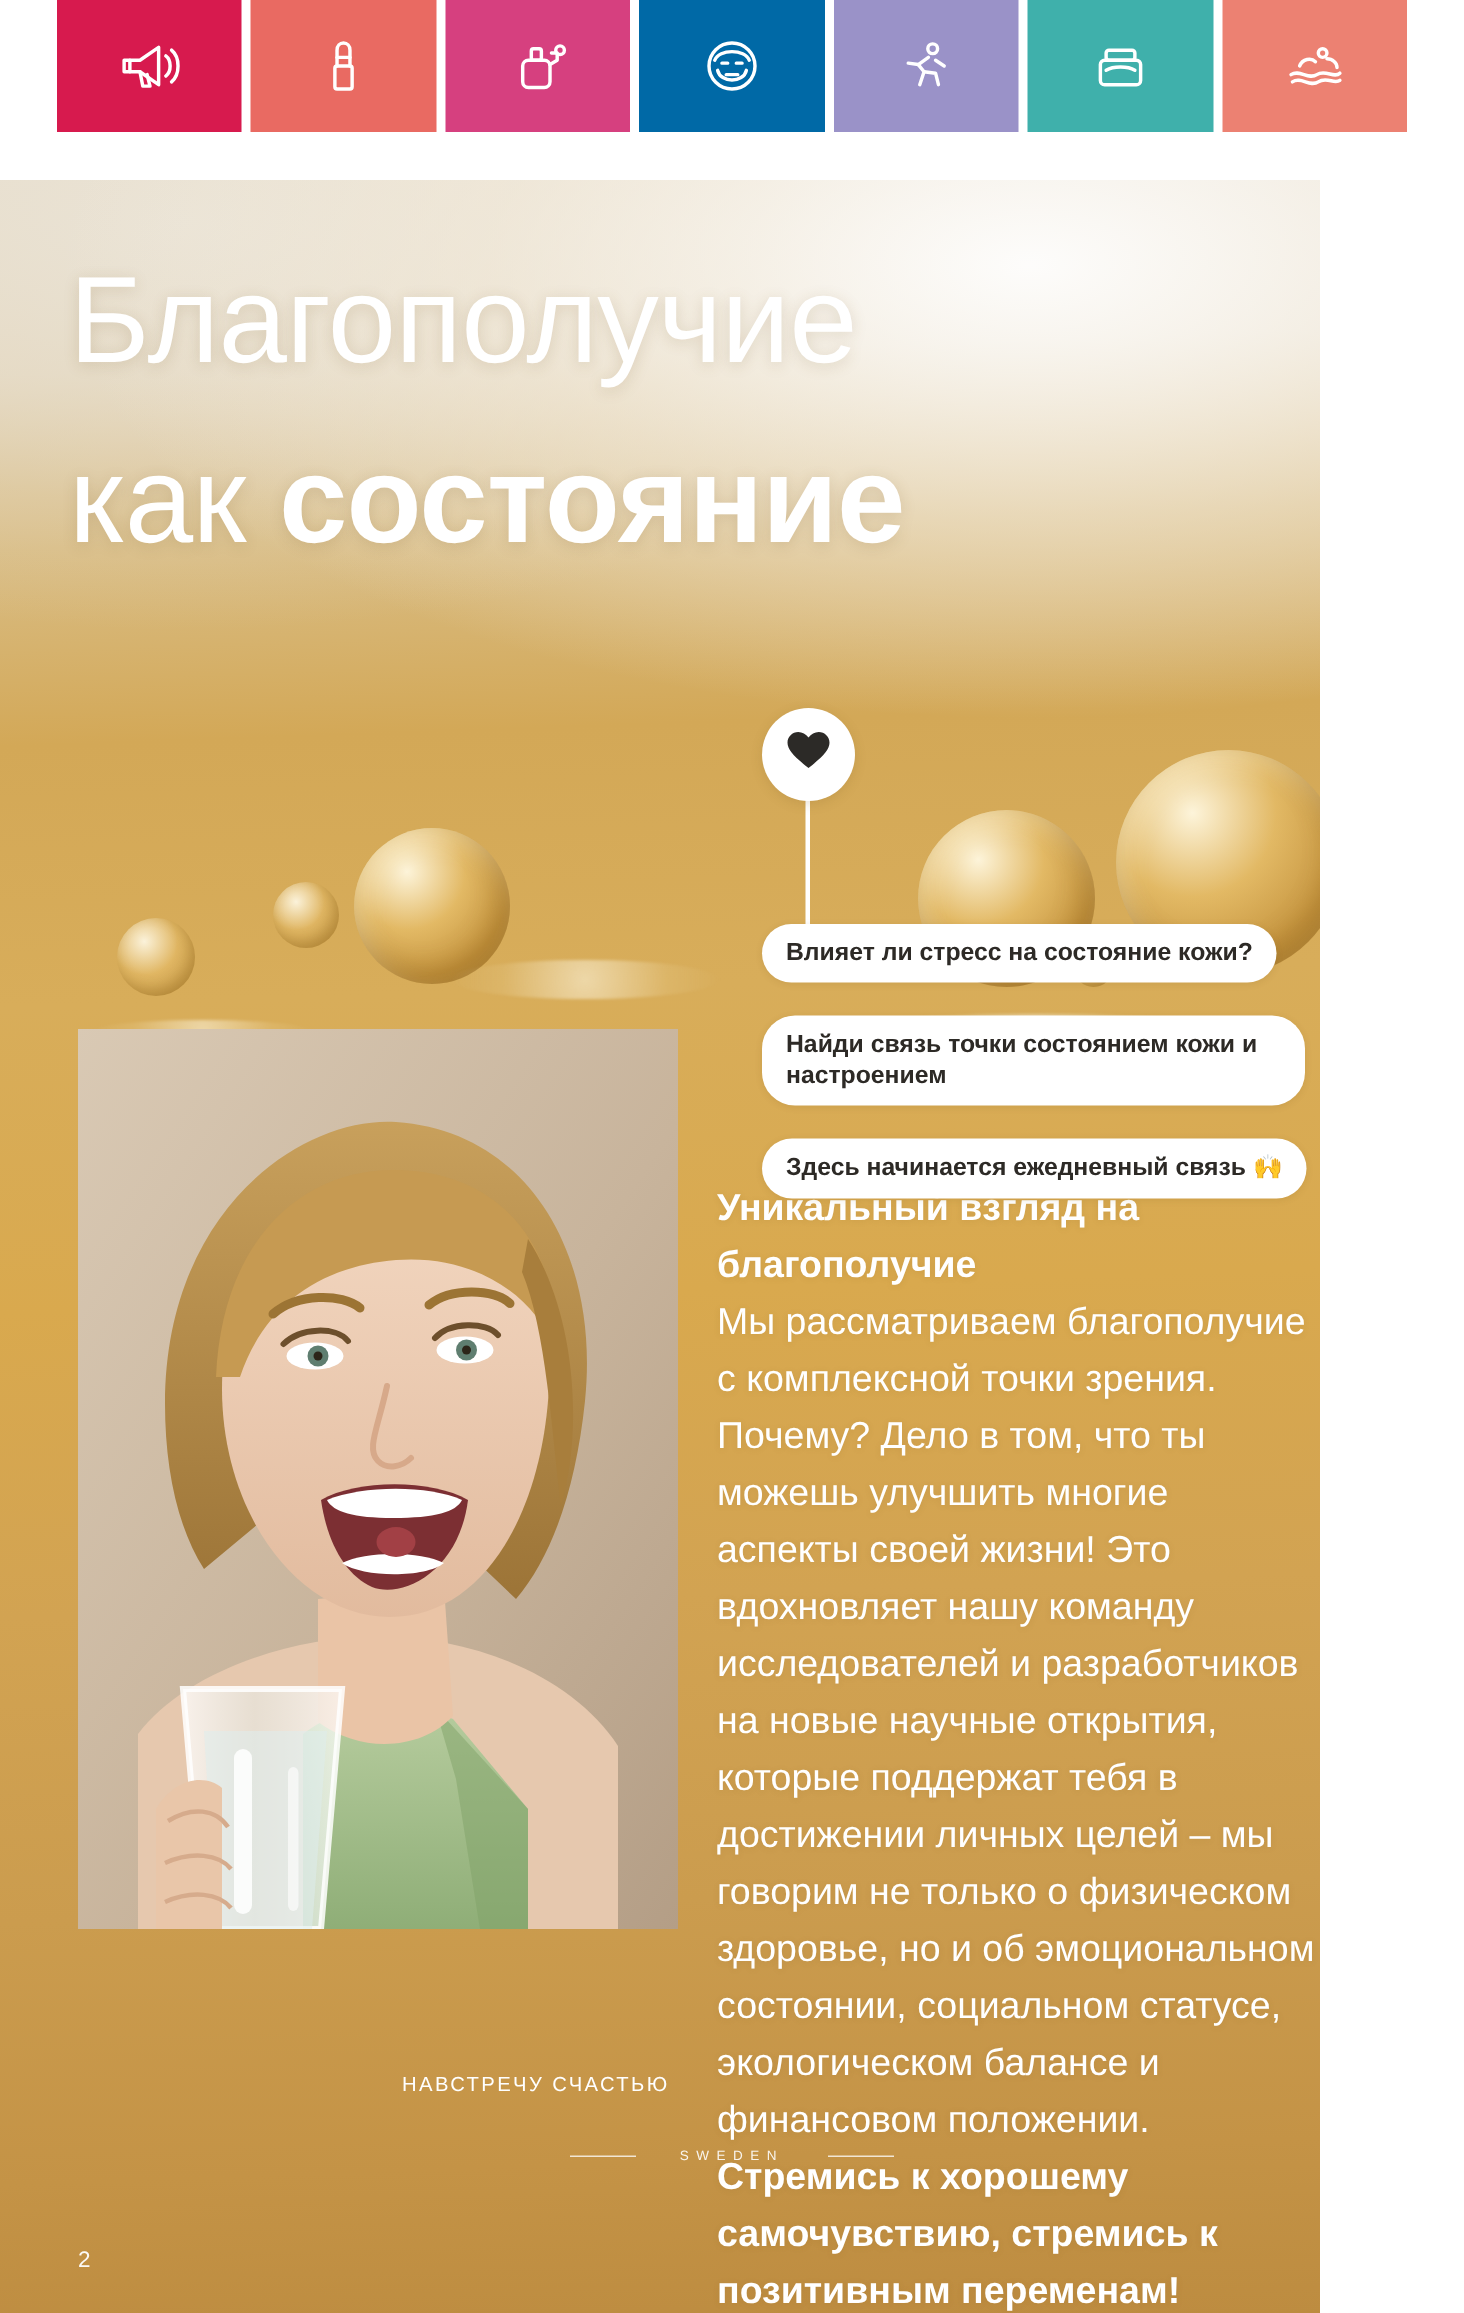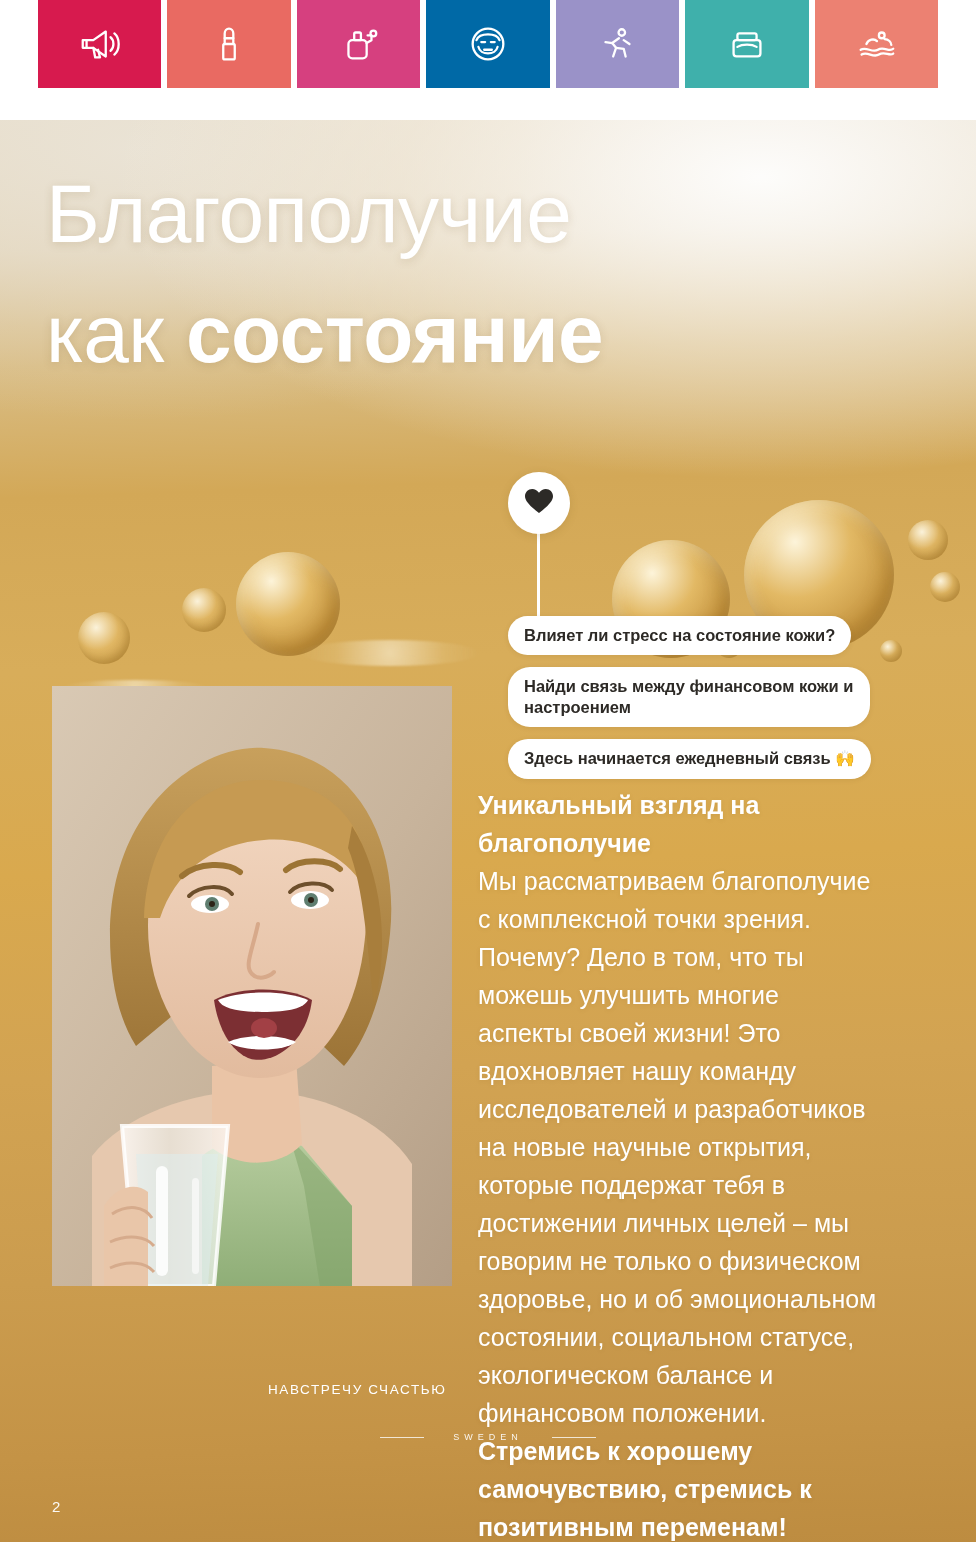--- a/index.html
+++ b/index.html
@@ -33,21 +33,21 @@
     display: flex;
     align-items: center;
     justify-content: center;
   }
   .icon-tile svg { display: block; }
 
   
   .page {
     position: absolute;
     top: 120px; left: 0;
-    width: 976px;
+    width: 880px;
     height: 1422px;
     overflow: hidden;
     background:
       radial-gradient(900px 420px at 78% 4%, rgba(255,255,255,0.92) 0%, rgba(245,238,225,0.55) 40%, rgba(233,214,176,0.0) 72%),
       radial-gradient(700px 340px at 14% 2%, rgba(234,227,213,0.95) 0%, rgba(226,209,176,0.35) 55%, rgba(214,177,110,0) 80%),
       linear-gradient(178deg,
         #e9e2d6 0%,
         #e4d9c4 9%,
         #d9bd85 17%,
         #d3a857 26%,
@@ -126,21 +126,21 @@
     position: absolute;
     left: 508px;
     top: 496px;
     width: 386px;
     z-index: 6;
   }
   .chip {
     background: #ffffff;
     border-radius: 22px;
     padding: 9px 16px;
-    margin-bottom: 12px;
+    margin-bottom: 22px;
     color: #2d2a26;
     font-size: 16.5px;
     font-weight: 700;
     line-height: 1.28;
     display: inline-block;
     box-shadow: 0 1px 5px rgba(120,88,30,0.14);
   }
   .chip .hands { font-size: 16px; }
 
   
@@ -348,21 +348,21 @@
   <div class="heart-badge">
     <span>
       <svg width="30" height="27" viewBox="0 0 30 27">
         <path d="M15 25 C6 18 1 13 1 8.2 C1 4.2 4.2 1 8.2 1 C10.8 1 13.3 2.4 15 4.7 C16.7 2.4 19.2 1 21.8 1 C25.8 1 29 4.2 29 8.2 C29 13 24 18 15 25 Z" fill="#2c2a27"></path>
       </svg>
     </span>
   </div>
 
   <div class="bubbles">
     <div class="chip">Влияет ли стресс на состояние кожи?</div>
-    <div class="chip" style="max-width:330px;">Найди связь между финансовом кожи и настроением</div>
+    <div class="chip" style="max-width:330px;">Найди связь точки состоянием кожи и настроением</div>
     <div class="chip">
       <span>Здесь начинается ежедневный связь</span>
       <span class="hands">🙌</span>
     </div>
   </div>
 
   <div class="photo">
     <svg width="400" height="600" viewBox="0 0 400 600">
       <defs>
         <linearGradient id="bg" x1="0" y1="0" x2="1" y2="1">

